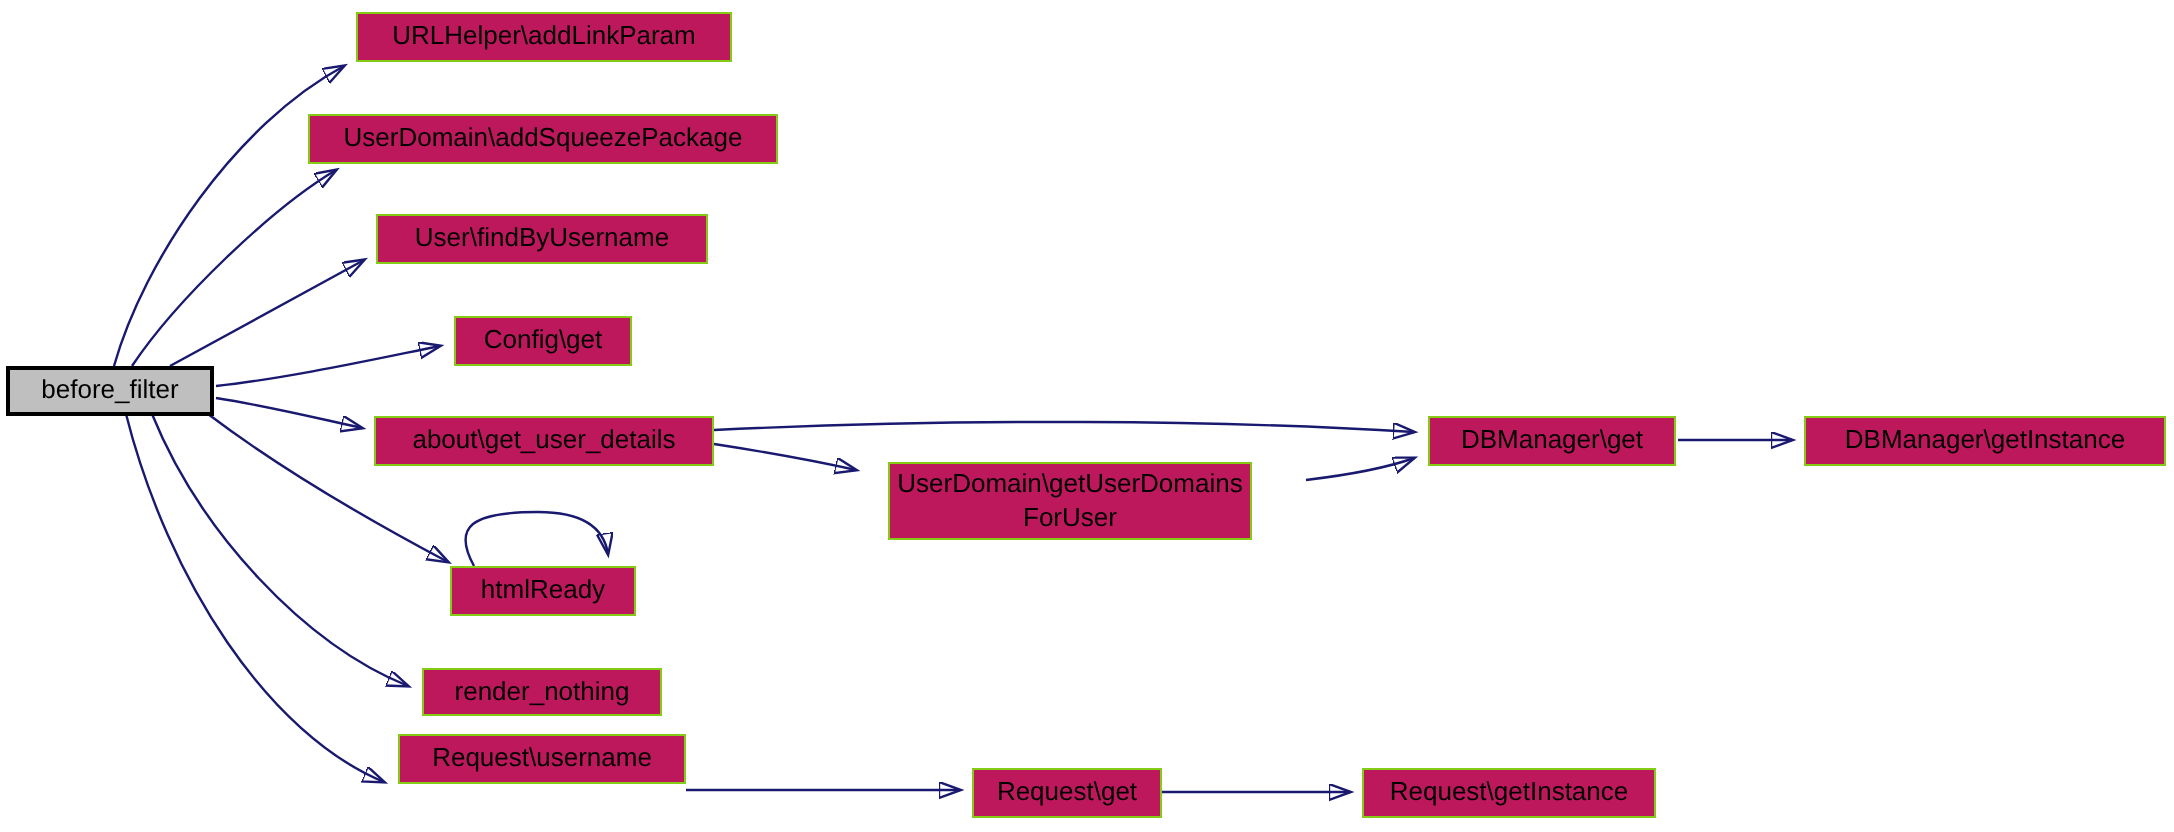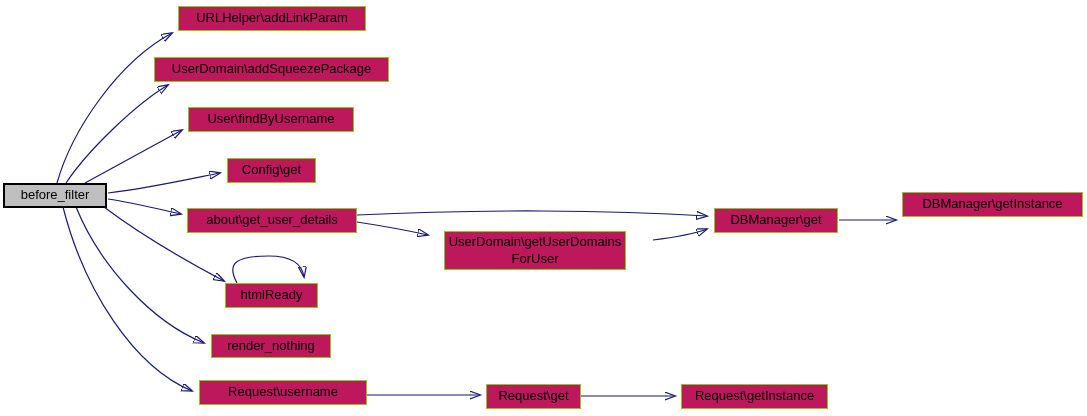--- a/index.html
+++ b/index.html
@@ -50,24 +50,24 @@
   }
   
   #n-before     { left: 3px;   top: 183px; width: 104px; height: 25px; }
   #n-url        { left: 178px; top: 6px;   width: 188px; height: 25px; }
   #n-page       { left: 154px; top: 57px;  width: 235px; height: 25px; }
   #n-user       { left: 188px; top: 107px; width: 166px; height: 25px; }
   #n-config     { left: 227px; top: 158px; width: 89px;  height: 25px; }
   #n-about      { left: 187px; top: 208px; width: 170px; height: 25px; }
   #n-html       { left: 225px; top: 283px; width: 93px;  height: 25px; }
   #n-render     { left: 211px; top: 334px; width: 120px; height: 24px; }
-  #n-requser    { left: 199px; top: 380px; width: 168px; height: 25px; }
+  #n-requser    { left: 199px; top: 367px; width: 144px; height: 25px; }
   #n-userdomain { left: 444px; top: 231px; width: 182px; height: 39px; }
   #n-dbget      { left: 714px; top: 208px; width: 124px; height: 25px; }
-  #n-dbinst     { left: 902px; top: 192px; width: 181px; height: 25px; }
+  #n-dbinst     { left: 902px; top: 208px; width: 181px; height: 25px; }
   #n-reqget     { left: 486px; top: 384px; width: 95px;  height: 25px; }
   #n-reqinst    { left: 681px; top: 384px; width: 147px; height: 25px; }
 </style>
 </head>
 <body>
 
 <div id="canvas">
 
   <svg id="edge-layer" viewBox="0 0 1087 416" xmlns="http://www.w3.org/2000/svg">
     <defs>

